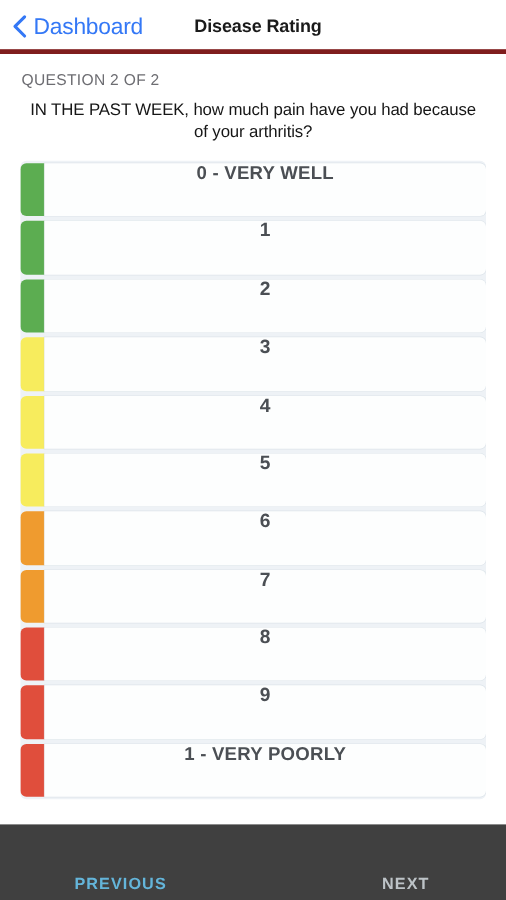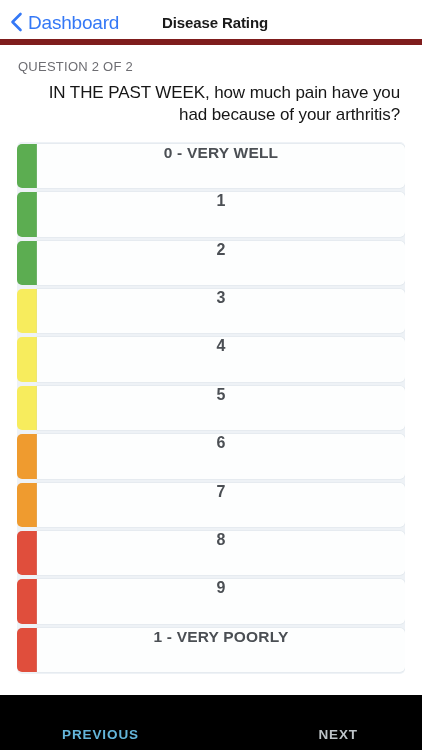--- a/index.html
+++ b/index.html
@@ -24,21 +24,21 @@
     display: flex;
     flex-direction: column;
   }
 
   
   .navbar {
     position: relative;
     height: 45px;
     flex: 0 0 45px;
     background: #ffffff;
-    border-bottom: 6px solid #7f1d1d;
+    border-bottom: 4px solid #7f1d1d;
   }
 
   .back-btn {
     position: absolute;
     left: 10px;
     top: 0;
     height: 44px;
     display: flex;
     align-items: center;
     gap: 5px;
@@ -86,24 +86,24 @@
   }
 
   .question-counter {
     font-size: 13px;
     color: #6d6d72;
     letter-spacing: 0.25px;
     margin-bottom: 8px;
   }
 
   .question-text {
-    font-size: 17px;
+    font-size: 14px;
     line-height: 1.32;
     color: #161616;
-    text-align: right;
+    text-align: center;
     padding: 0 4px;
     letter-spacing: -0.1px;
   }
 
   
   .options {
     margin: 7px 17px 0 17px;
     background: #eef2f6;
     border-radius: 5px;
     overflow: hidden;
@@ -145,23 +145,23 @@
 
   .option-label.numeric {
     font-size: 16px;
     letter-spacing: 0;
   }
 
   
   .footer {
     flex: 1 1 auto;
     display: flex;
-    align-items: center;
+    align-items: flex-end;
     padding: 23px 0 0 0;
-    background: #000000;
+    background: #404040;
     margin-top: 21px;
   }
 
   .footer-inner {
     width: 100%;
     display: flex;
     align-items: center;
     justify-content: space-between;
     padding: 0 56px 0 54px;
   }

